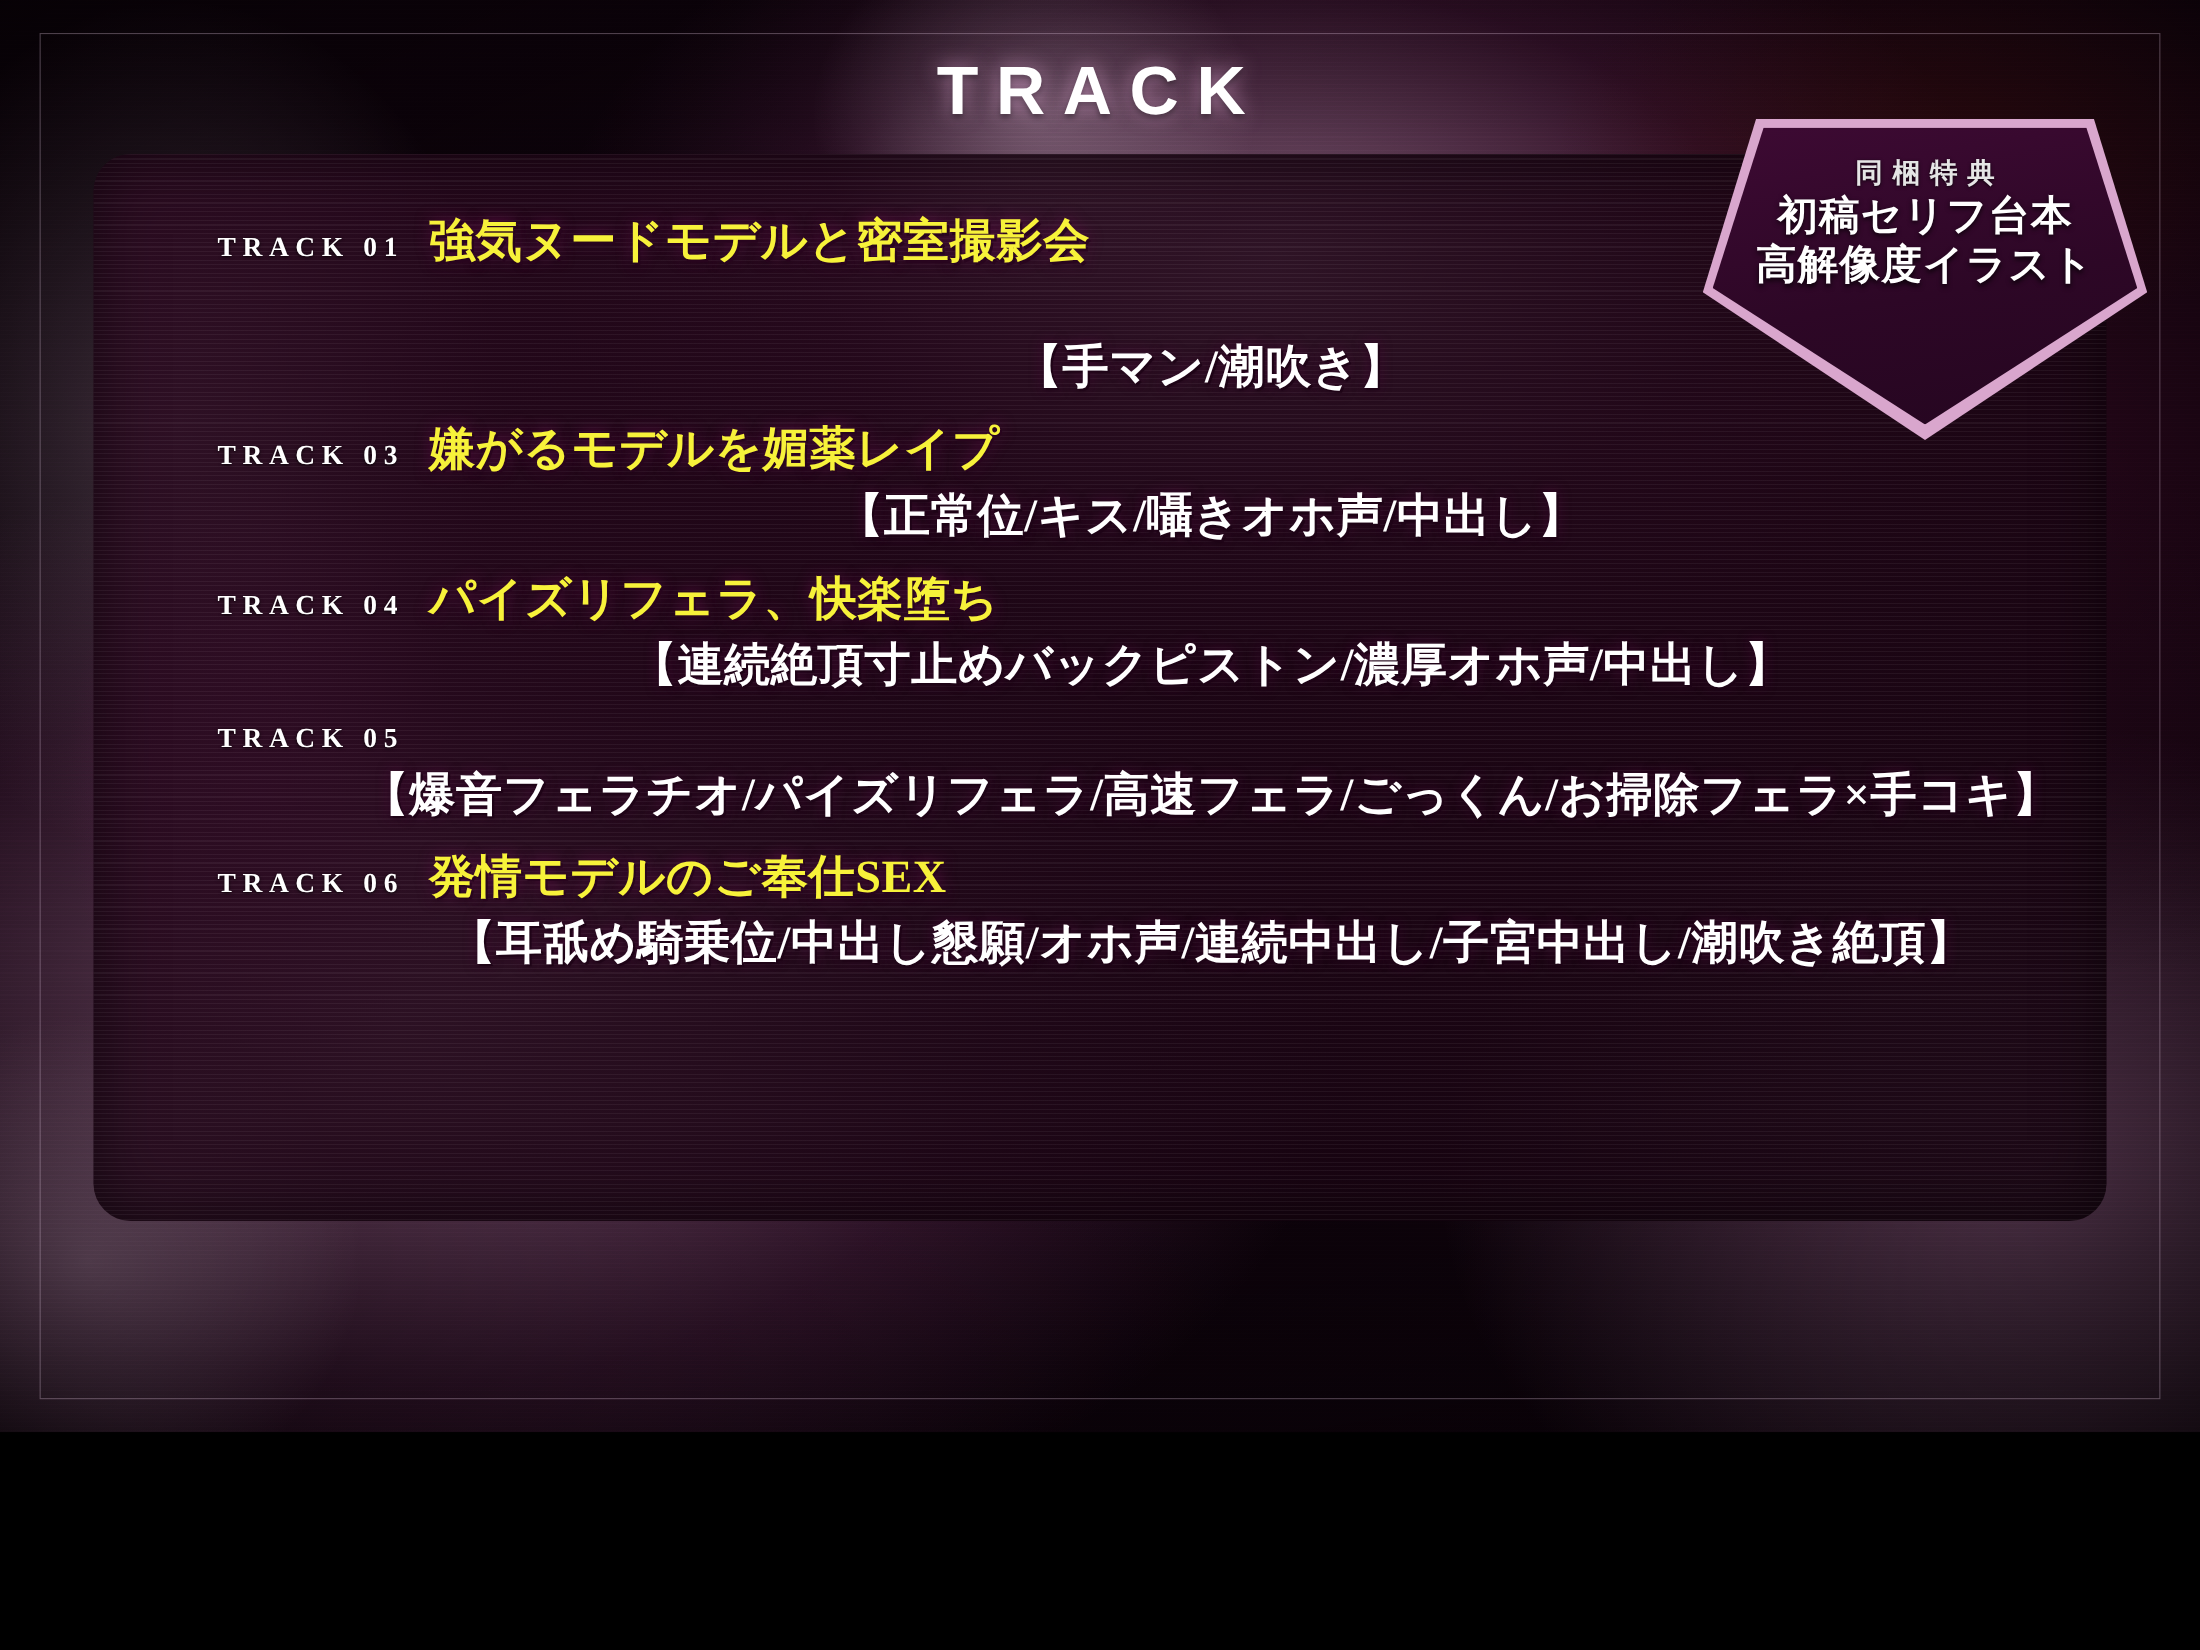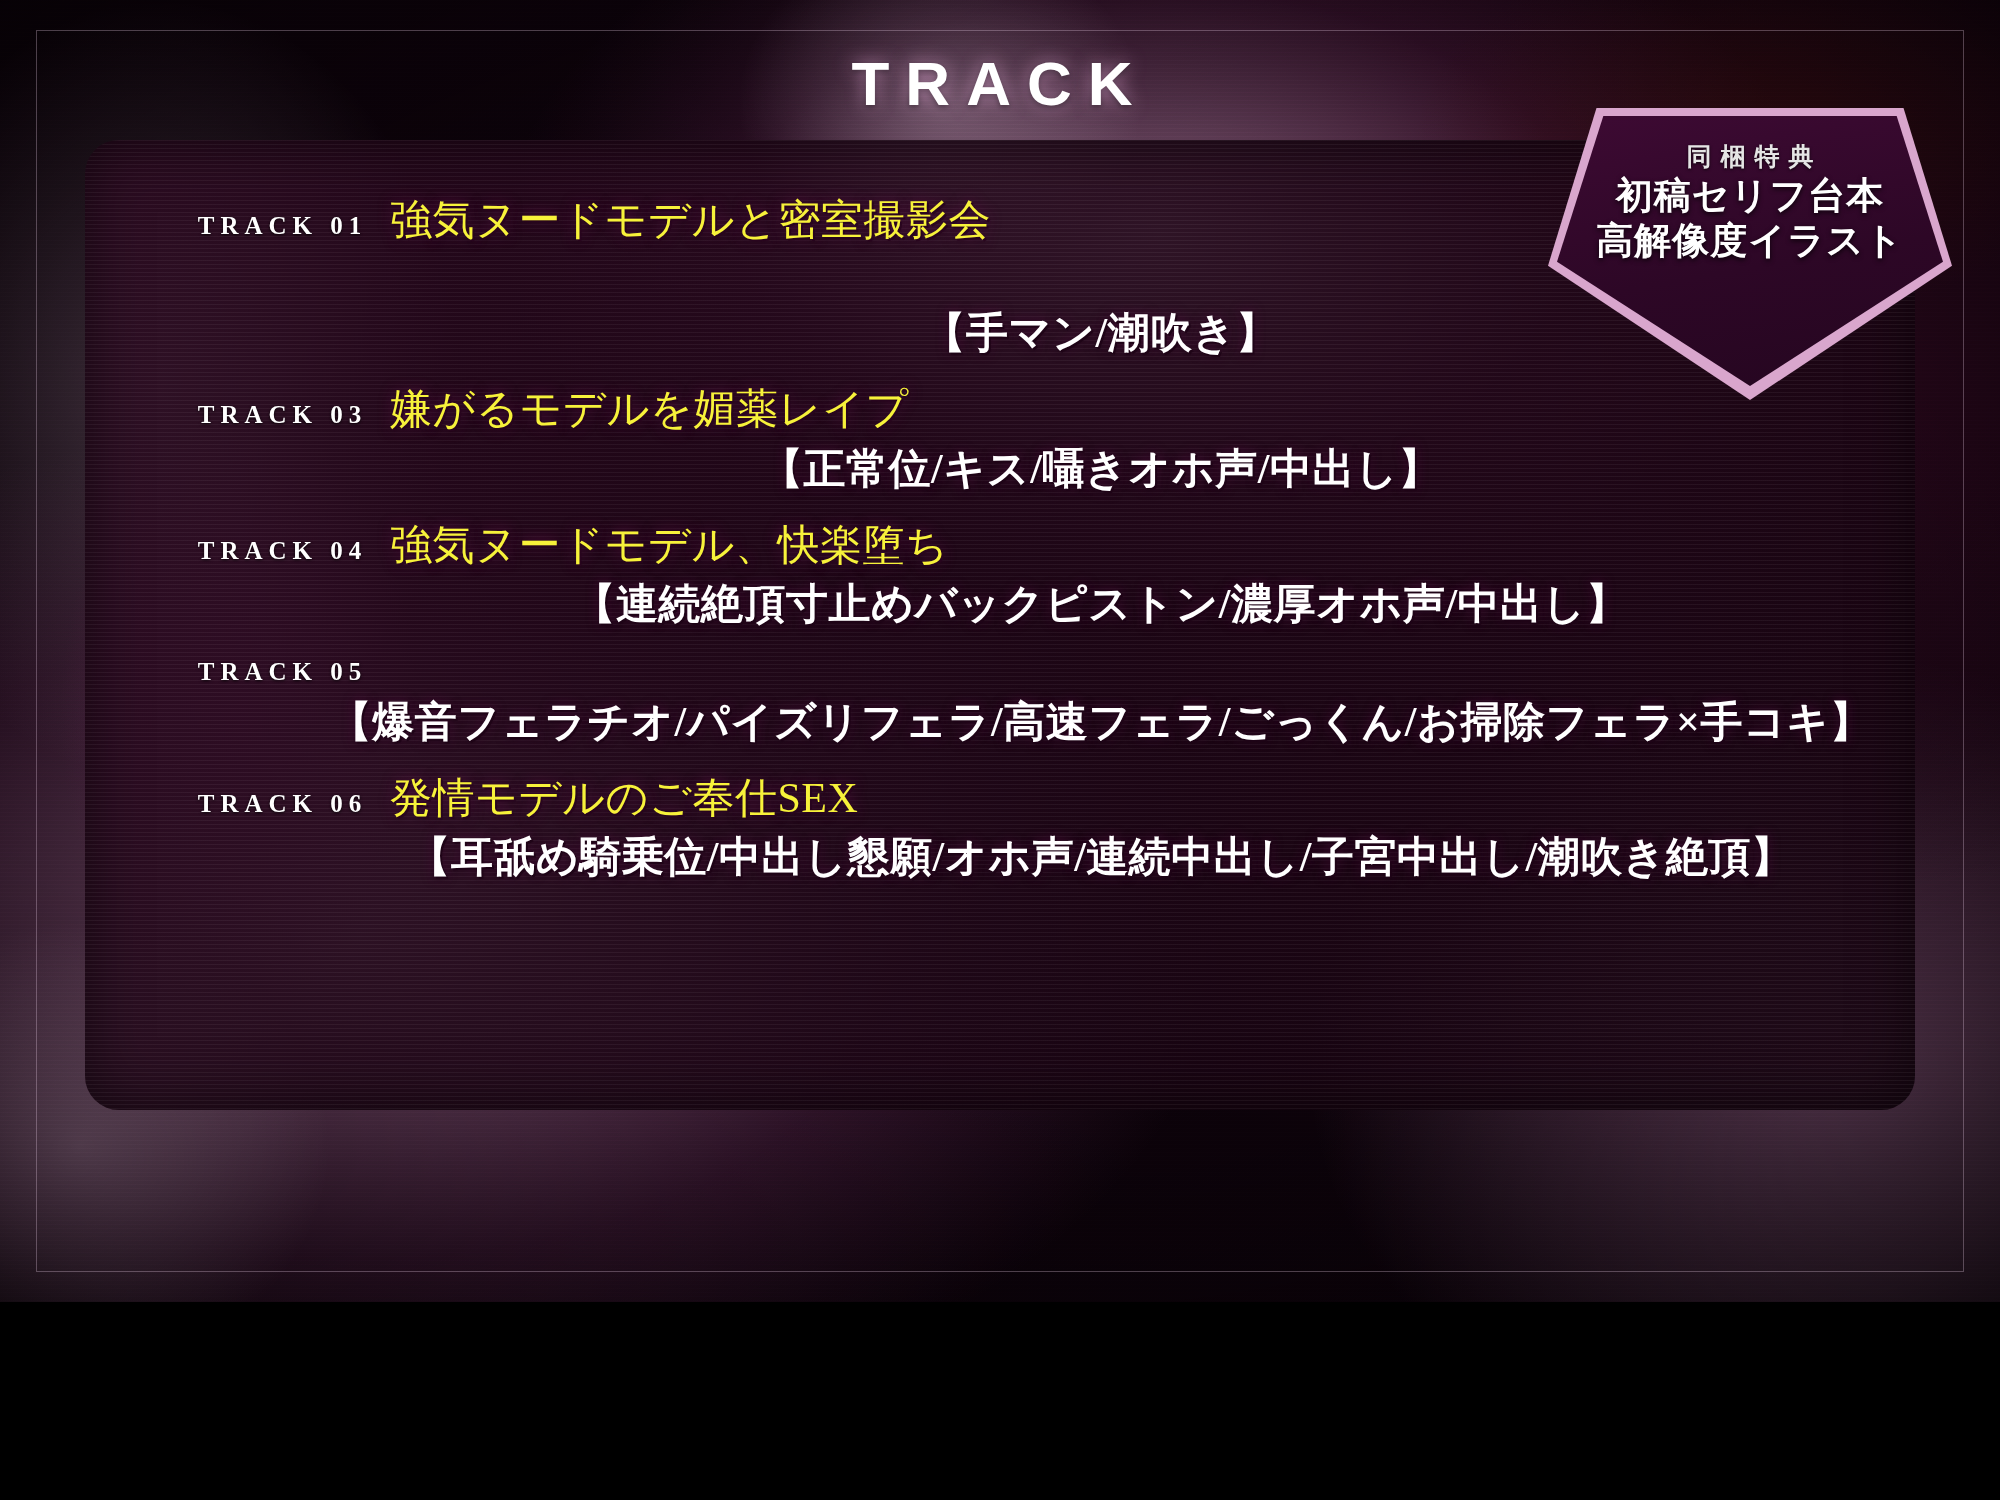--- a/index.html
+++ b/index.html
@@ -135,21 +135,21 @@
     font-weight: 700;
     font-size: 25px;
     letter-spacing: 6px;
     color: #ffffff;
     text-shadow: 0 1px 3px rgba(0,0,0,0.85);
     white-space: nowrap;
   }
   .track-title {
     flex: 0 1 auto;
     font-family: "Liberation Serif", "DejaVu Serif", serif;
-    font-weight: 400;
+    font-weight: 700;
     font-size: 42px;
     line-height: 1.08;
     color: #f7f23a;
     letter-spacing: 0.5px;
     text-shadow:
       2px 2px 0 rgba(40,4,30,0.9),
       0 0 14px rgba(120,20,90,0.8),
       0 3px 8px rgba(0,0,0,0.75);
     white-space: nowrap;
   }
@@ -259,21 +259,21 @@
         <div class="track-head">
           <span class="track-label">TRACK 03</span>
           <span class="track-title">嫌がるモデルを媚薬レイプ</span>
         </div>
         <div class="track-sub">【正常位/キス/囁きオホ声/中出し】</div>
       </div>
 
       <div class="track-row">
         <div class="track-head">
           <span class="track-label">TRACK 04</span>
-          <span class="track-title">強気ヌードモデル、快楽堕ち</span>
+          <span class="track-title">パイズリフェラ、快楽堕ち</span>
         </div>
         <div class="track-sub">【連続絶頂寸止めバックピストン/濃厚オホ声/中出し】</div>
       </div>
 
       <div class="track-row">
         <div class="track-head">
           <span class="track-label">TRACK 05</span>
         </div>
         <div class="track-sub">【爆音フェラチオ/パイズリフェラ/高速フェラ/ごっくん/お掃除フェラ×手コキ】</div>
       </div>

